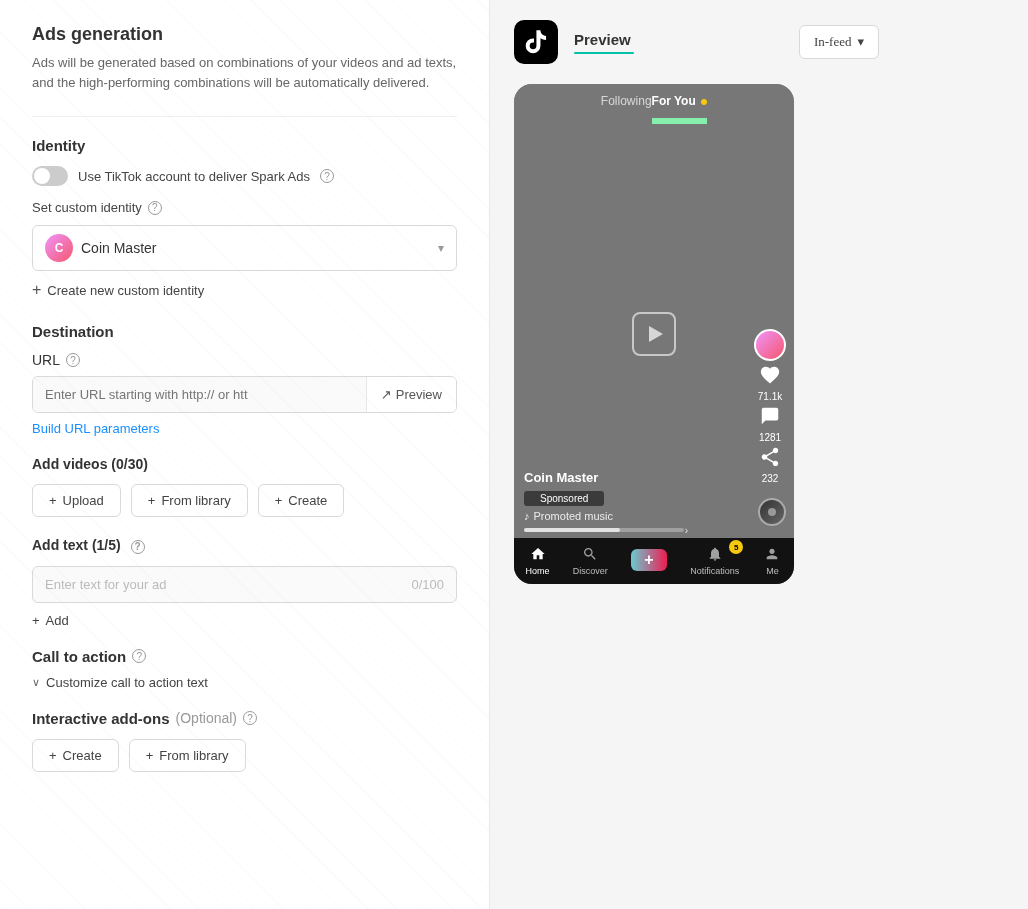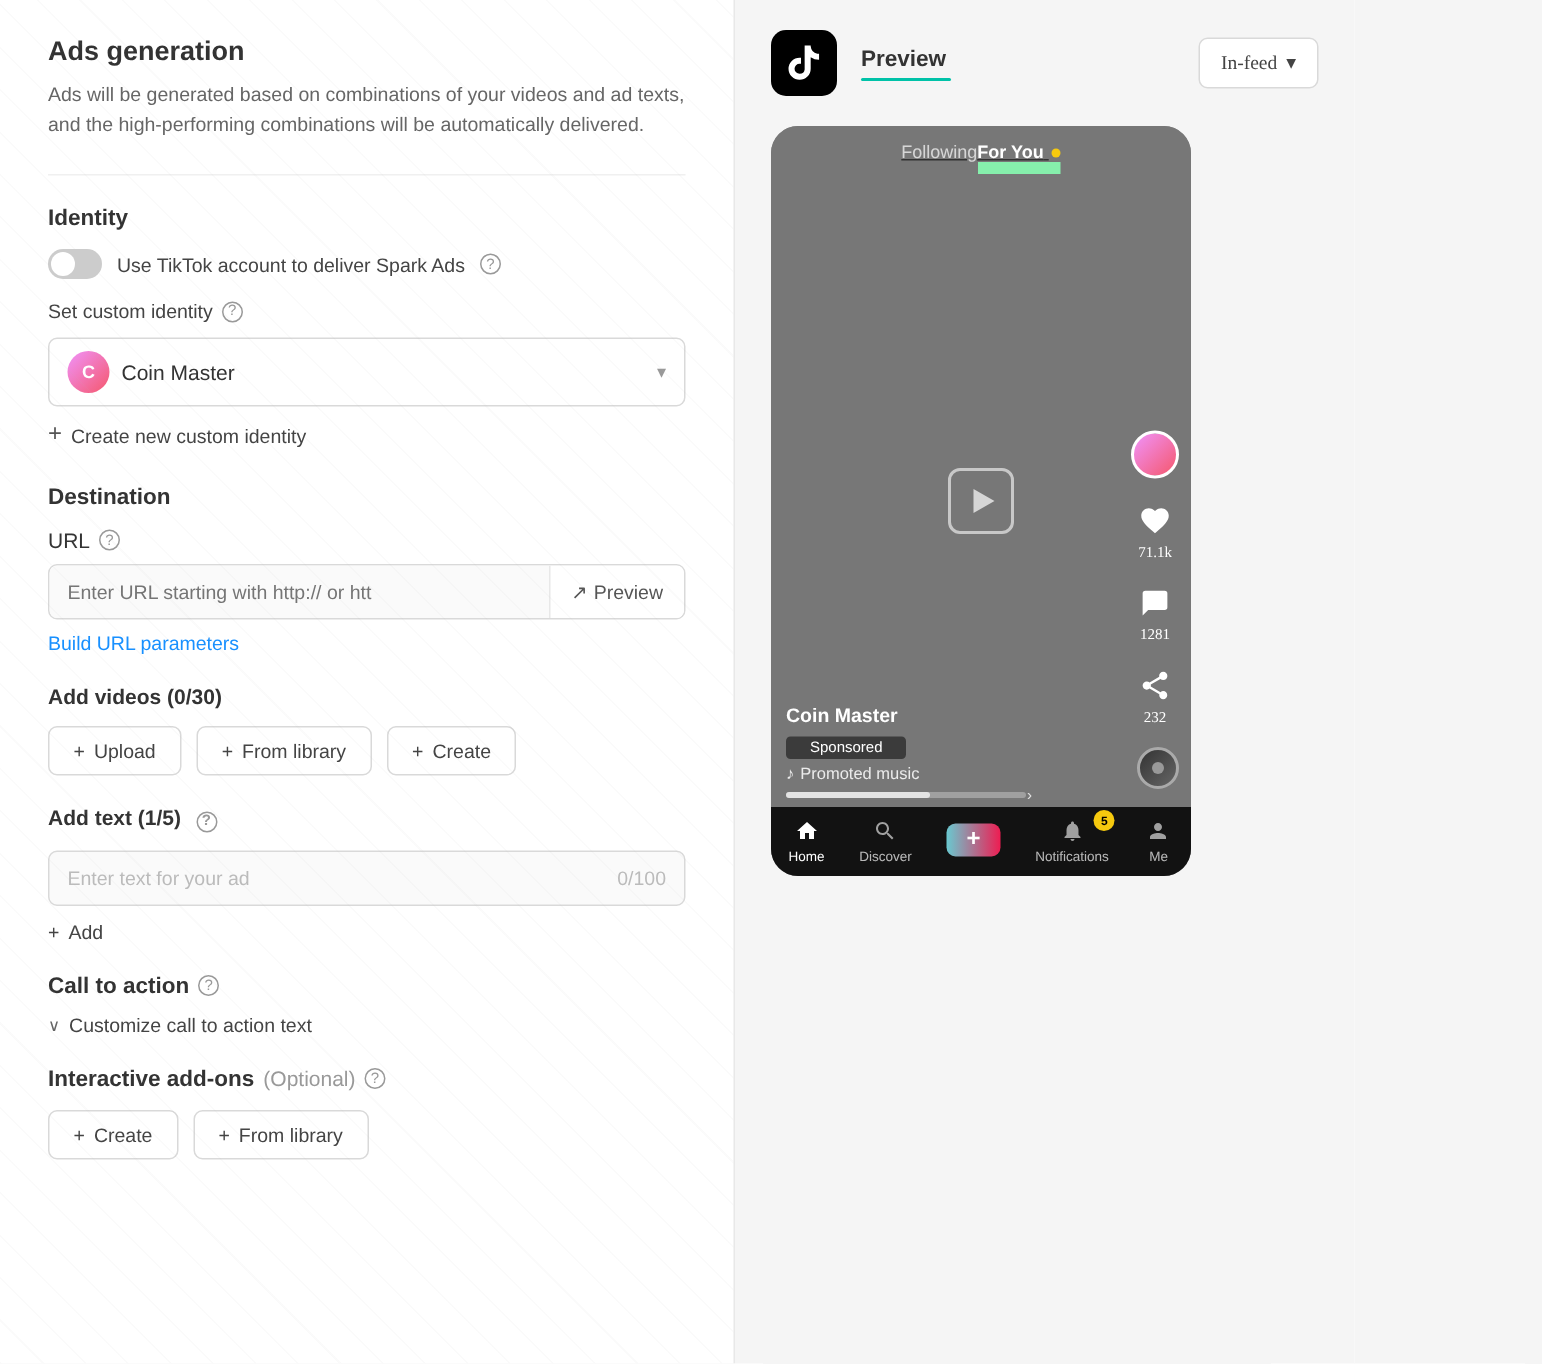--- a/index.html
+++ b/index.html
@@ -355,31 +355,30 @@
     }
     .phone-nav {
       position: absolute;
       top: 0;
       left: 0;
       right: 0;
       display: flex;
       justify-content: center;
       padding: 10px 0 8px;
       z-index: 10;
-      text-decoration: underline;
     }
     .phone-nav-item {
       font-size: 12px;
       color: rgba(255,255,255,0.7);
     }
     .phone-nav-item.active {
       color: #fff;
       font-weight: 600;
-      border-bottom: 8px solid #86efac;
-      padding-bottom: 0;
+      border-bottom: 6px solid #86efac;
+      padding-bottom: 10px;
     }
     .phone-nav-dot {
       width: 6px;
       height: 6px;
       background: #f6c90e;
       border-radius: 50%;
       display: inline-block;
       margin-left: 2px;
       vertical-align: middle;
     }
@@ -409,23 +408,21 @@
       margin-left: 3px;
     }
     
     .phone-right-actions {
       position: absolute;
       right: 8px;
       bottom: 100px;
       display: flex;
       flex-direction: column;
       align-items: center;
-      gap: 14px;
       z-index: 10;
-      font-family: Liberation Serif, serif;
     }
     .phone-avatar {
       width: 32px;
       height: 32px;
       border-radius: 50%;
       background: linear-gradient(135deg, #f093fb, #f5576c);
       border: 2px solid #fff;
     }
     .action-item {
       display: flex;

